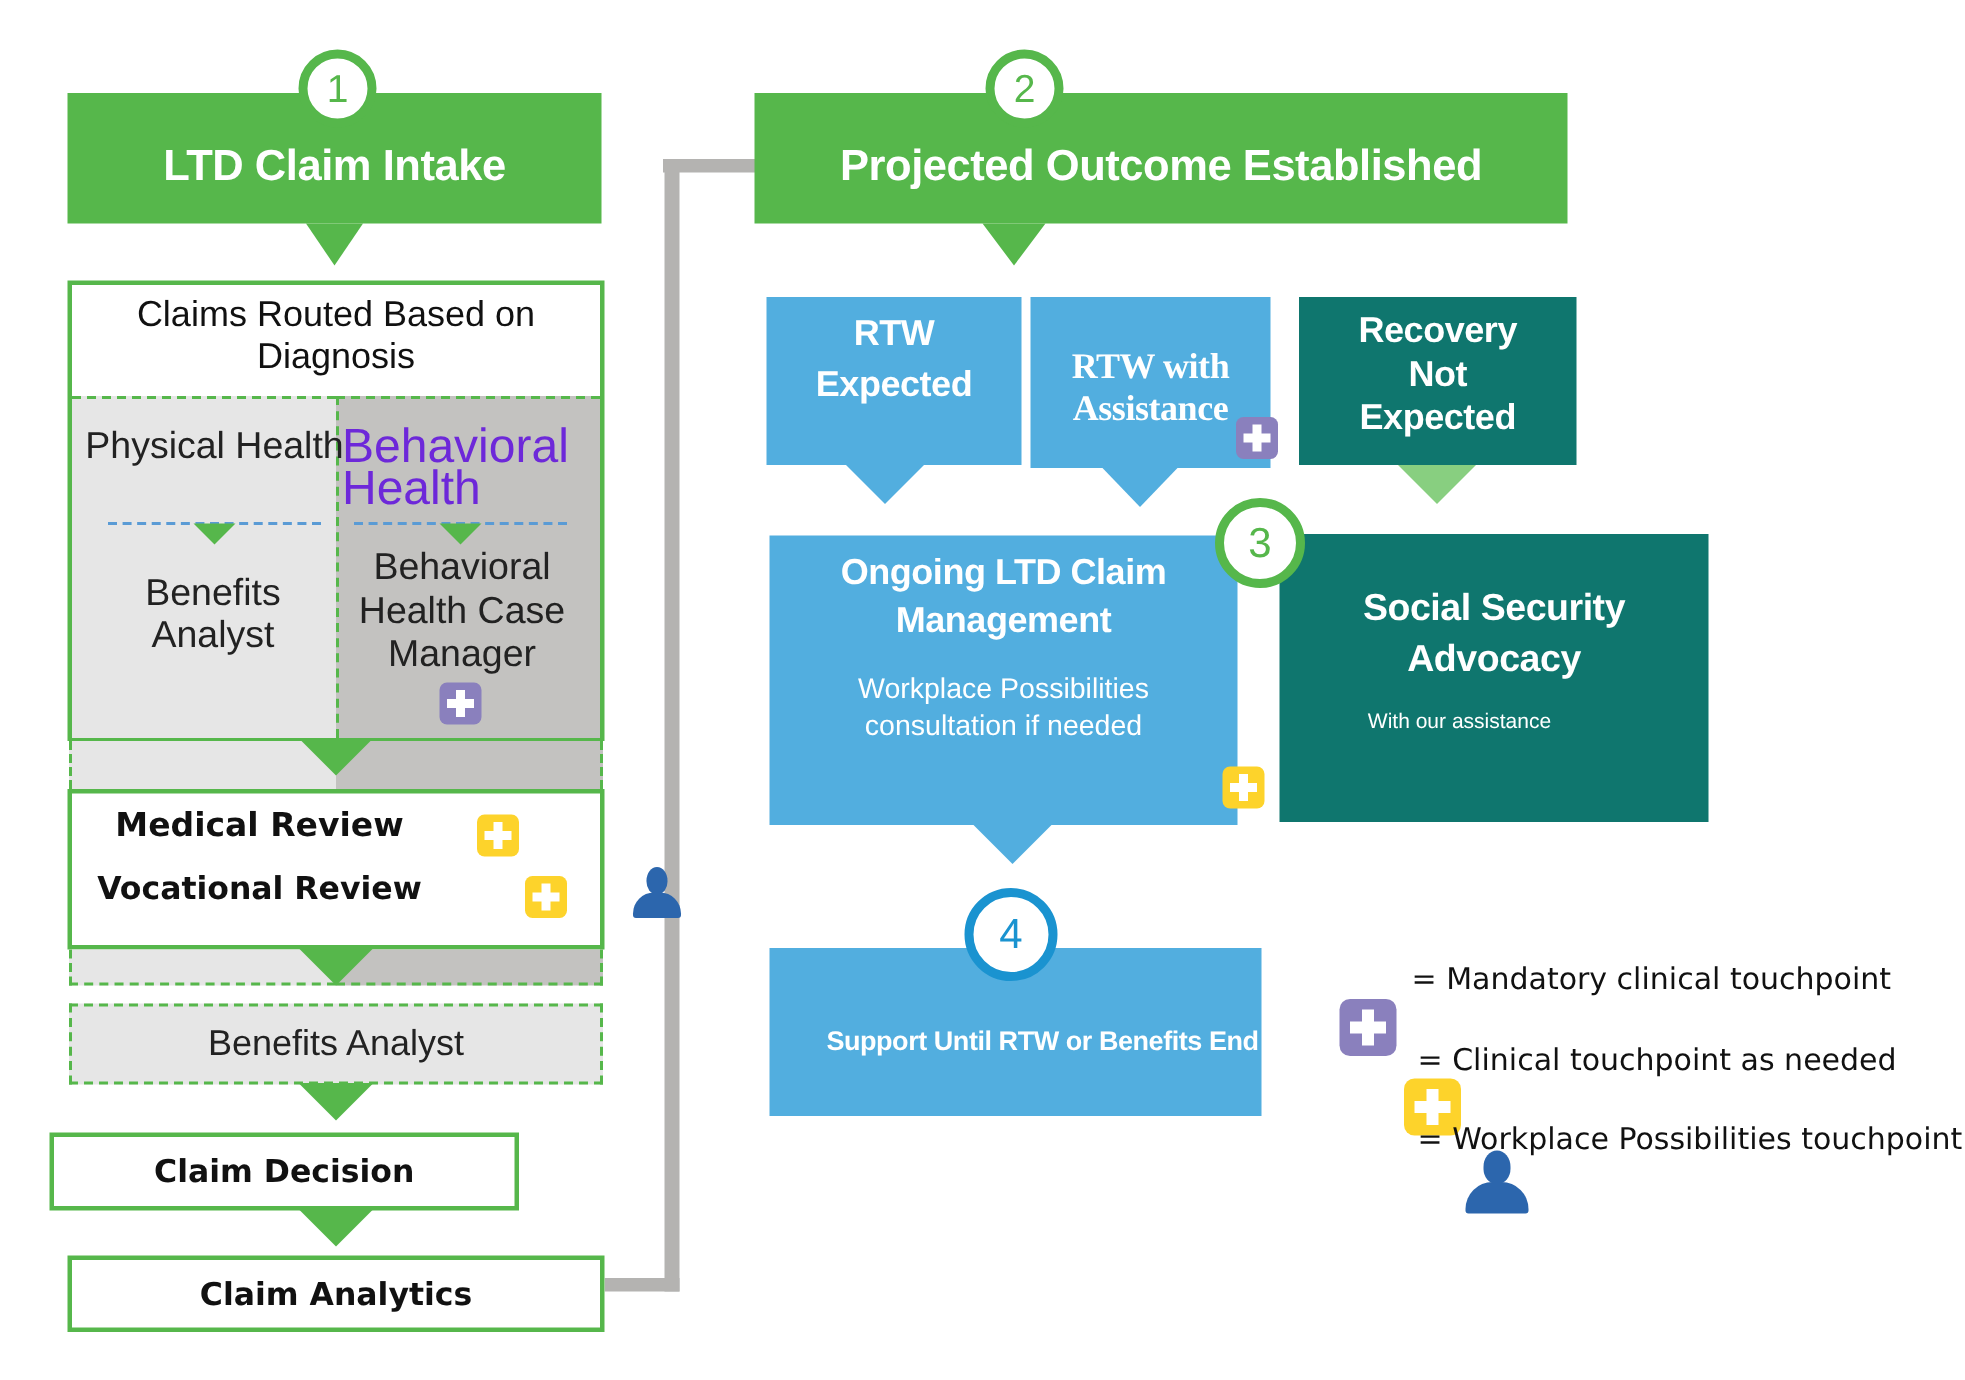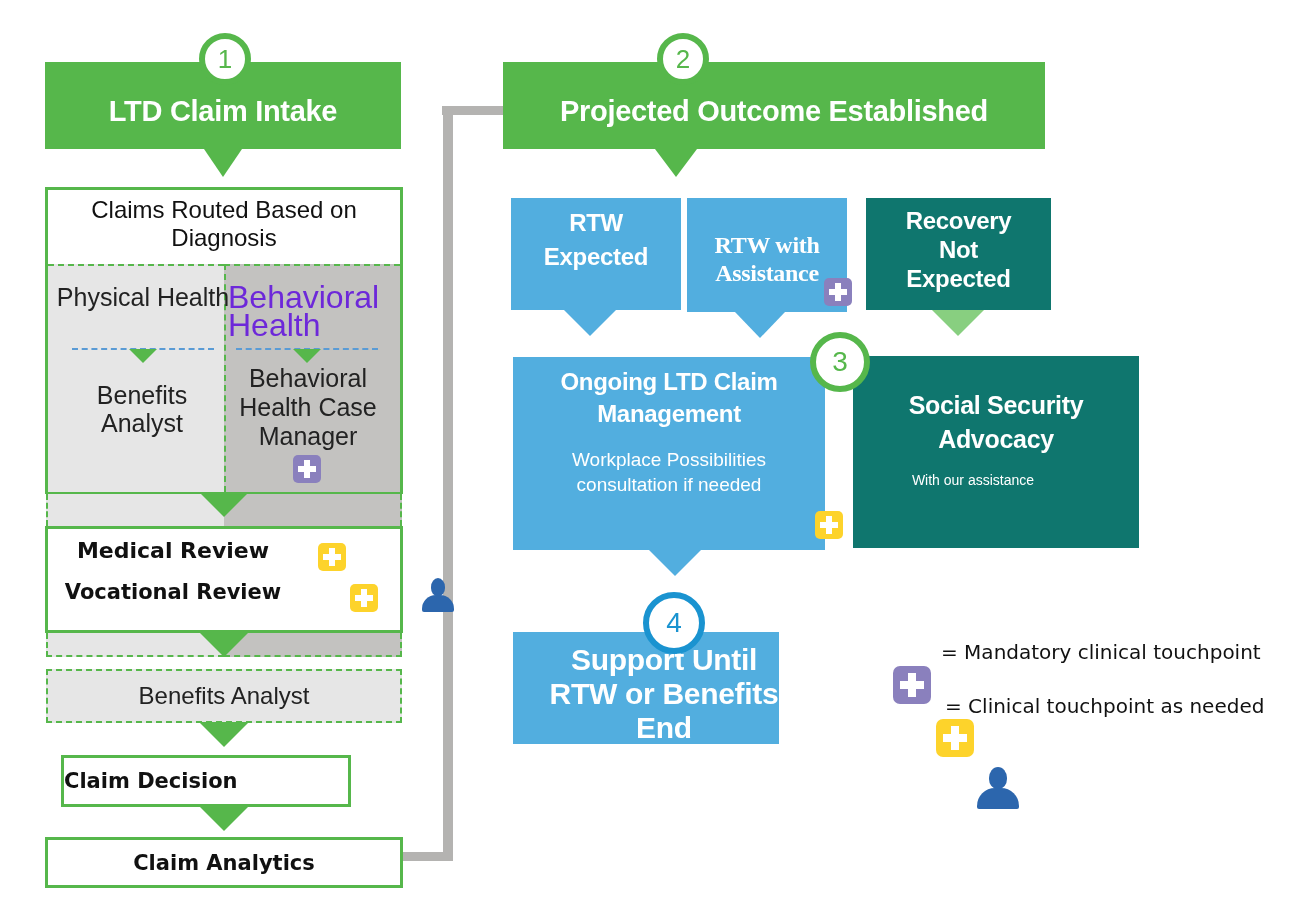--- a/index.html
+++ b/index.html
@@ -105,21 +105,21 @@
 <div class="abs" style="left:224px; top:633px; width:178px; height:24px; background:#c3c2c0; border-right:2px dashed #56b74b; border-bottom:2px dashed #56b74b;"></div>
 <div class="tri g" style="left:199px; top:632px; border-left-width:25px; border-right-width:25px; border-top-width:25px;"></div>
 
 
 <div class="abs dash" style="left:46px; top:669px; width:356px; height:54px; background:#e6e6e6; display:flex; align-items:center; justify-content:center; font-size:24px; color:#222;">
   <span>Benefits Analyst</span>
 </div>
 <div class="tri g" style="left:199px; top:722px; border-left-width:25px; border-right-width:25px; border-top-width:25px;"></div>
 
 
-<div class="abs wbox calibri" style="left:61px; top:755px; width:290px; height:52px; display:flex; align-items:center; justify-content:flex-start; font-size:21px; font-weight:bold; color:#111;">
+<div class="abs wbox calibri" style="left:33px; top:755px; width:313px; height:52px; display:flex; align-items:center; justify-content:center; font-size:21px; font-weight:bold; color:#111;">
   <span>Claim Decision</span>
 </div>
 <div class="tri g" style="left:199px; top:806px; border-left-width:25px; border-right-width:25px; border-top-width:25px;"></div>
 
 
 <div class="abs wbox calibri" style="left:45px; top:837px; width:358px; height:51px; display:flex; align-items:center; justify-content:center; font-size:21px; font-weight:bold; color:#111;">
   <span>Claim Analytics</span>
 </div>
 
 
@@ -167,36 +167,37 @@
   <span>Social Security Advocacy</span>
 </div>
 <div class="abs" style="left:830px; top:472px; width:286px; text-align:center; color:#fff; font-size:14px;">
   <span>With our assistance</span>
 </div>
 <div class="badge" style="left:810px; top:332px; width:60px; height:60px;">
   <span>3</span>
 </div>
 
 
-<div class="abs blue hdr" style="left:513px; top:632px; width:266px; height:112px; font-size:30px; line-height:34px; padding-top:12px;padding-left:36px;">
+<div class="abs blue hdr" style="left:513px; top:632px; width:328px; height:112px; font-size:18px; line-height:34px; padding-top:12px;padding-left:36px;">
   <span>Support Until RTW or Benefits End</span>
 </div>
 <div class="badge blue-b" style="left:643px; top:592px; width:62px; height:62px;">
   <span>4</span>
 </div>
 
 
 <div>
   <span class="plus purple abs" style="left:893px; top:630px; width:38px; height:38px; border-radius:7px;"></span>
   <span class="legend-text" style="left:941px; top:640px;">= Mandatory clinical touchpoint</span>
 
   <span class="plus yellow abs" style="left:894px; top:683px; width:38px; height:38px; border-radius:7px;"></span>
   <span class="legend-text" style="left:945px; top:694px;">= Clinical touchpoint as needed</span>
 
   <span class="person abs" style="left:891px; top:733px; width:44px; height:42px;"></span>
+  <span class="legend-text" style="left:945px; top:747px;">= Workplace Possibilities touchpoint</span>
 </div>
 
 <style>
   
   .abs.plus[style*="width:38px"]::before { left:15px; top:7px; width:8px; height:24px; }
   .abs.plus[style*="width:38px"]::after { left:7px; top:15px; width:24px; height:8px; }
   .person[style*="width:44px"]::before { left:13px; top:0; width:18px; height:22px; }
   .person[style*="width:44px"]::after { left:1px; top:21px; width:42px; height:21px; border-radius:18px 18px 2px 2px; }
   .badge[style*="width:60px"] { font-size:28px; }
   .badge[style*="width:62px"] { font-size:28px; }

